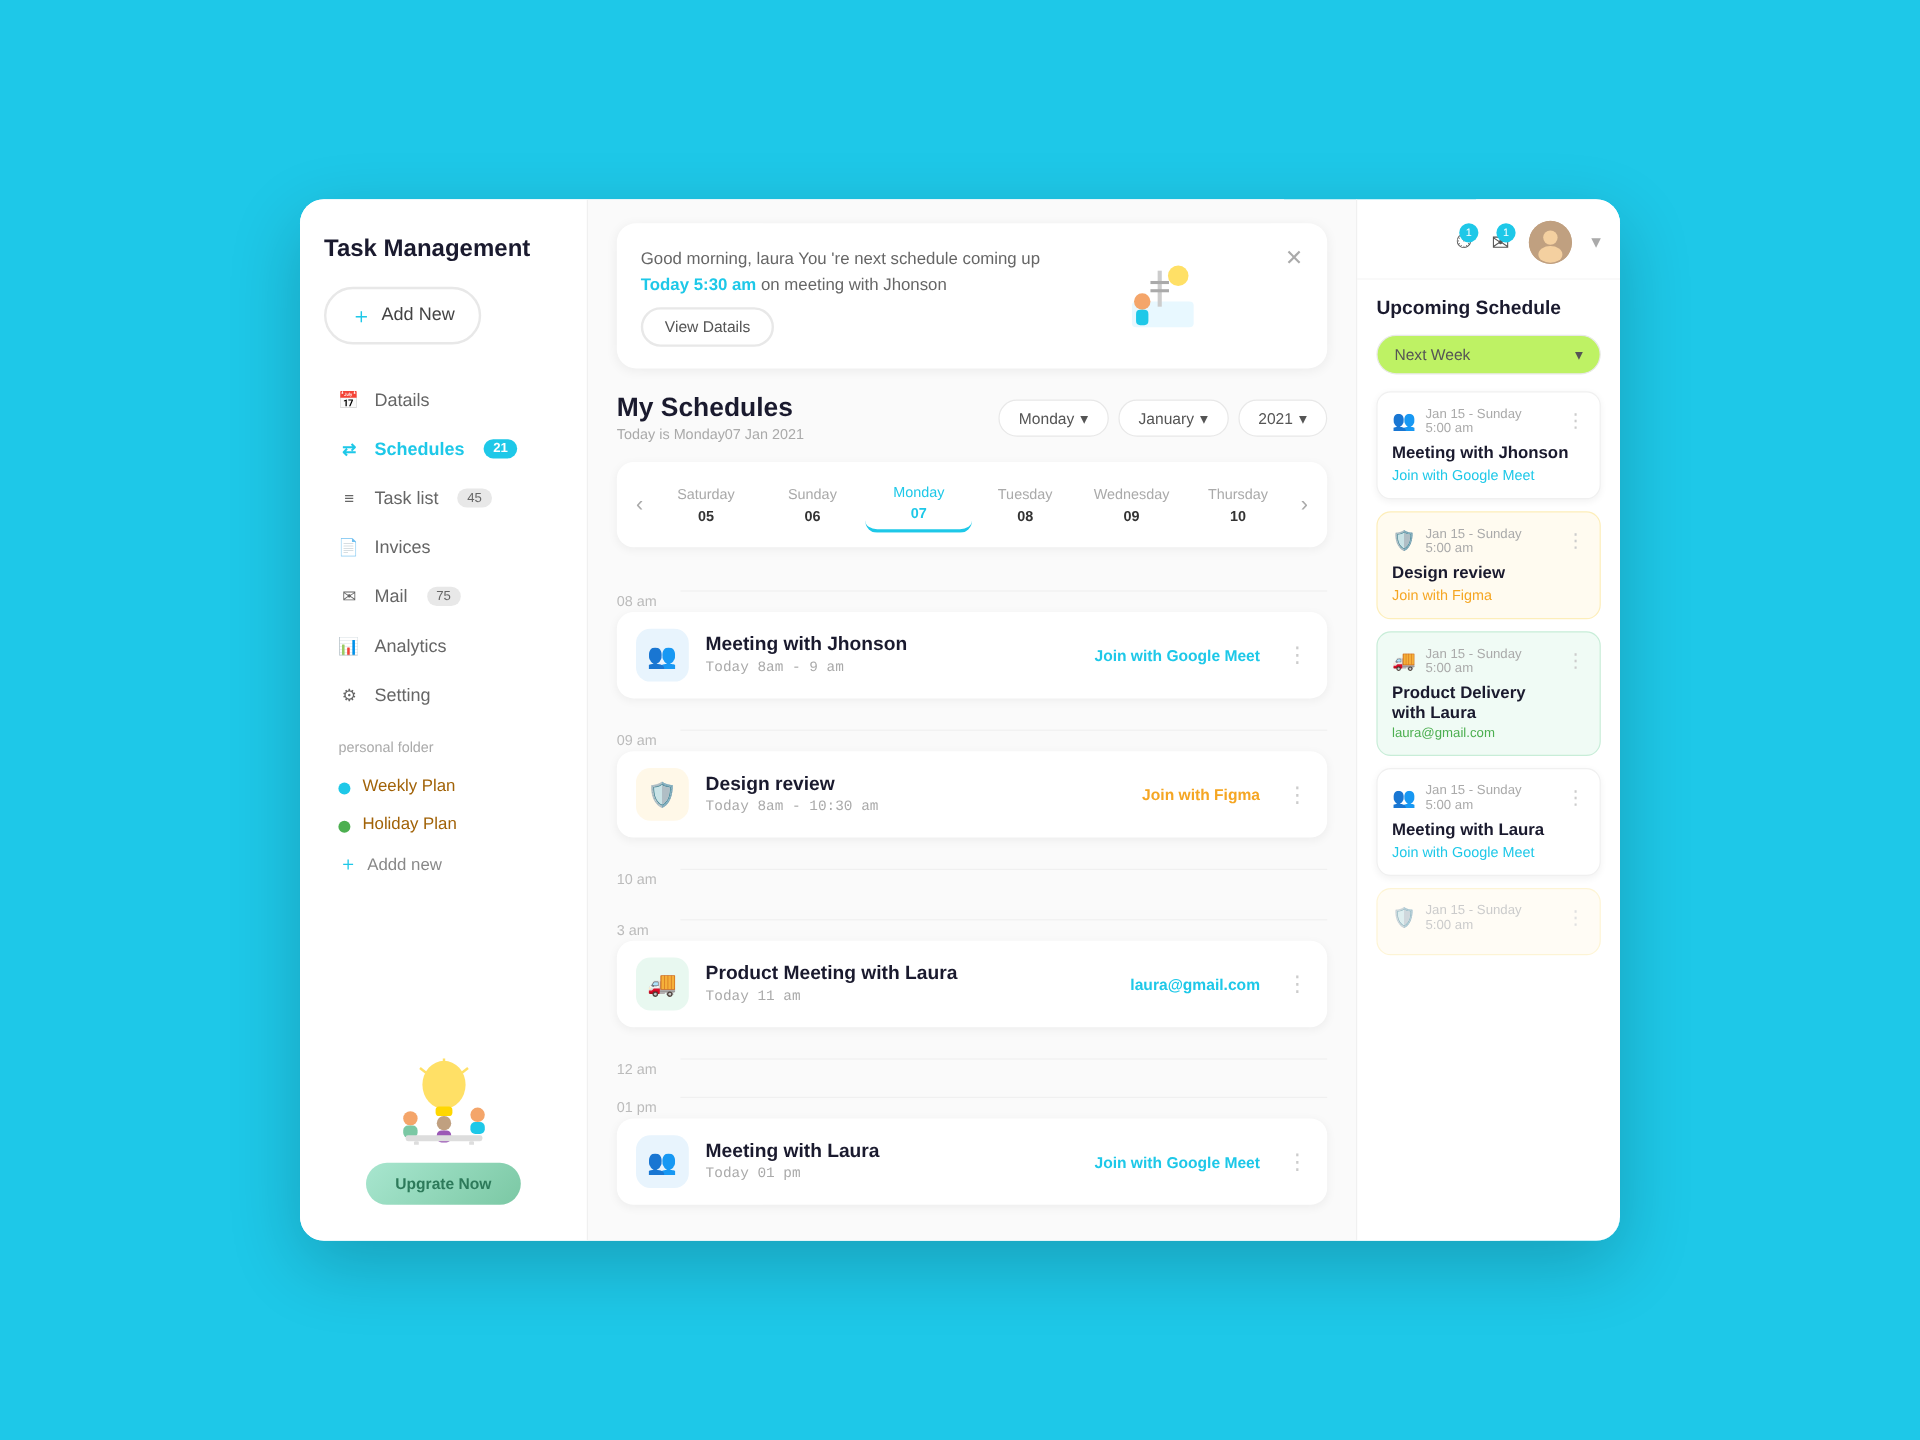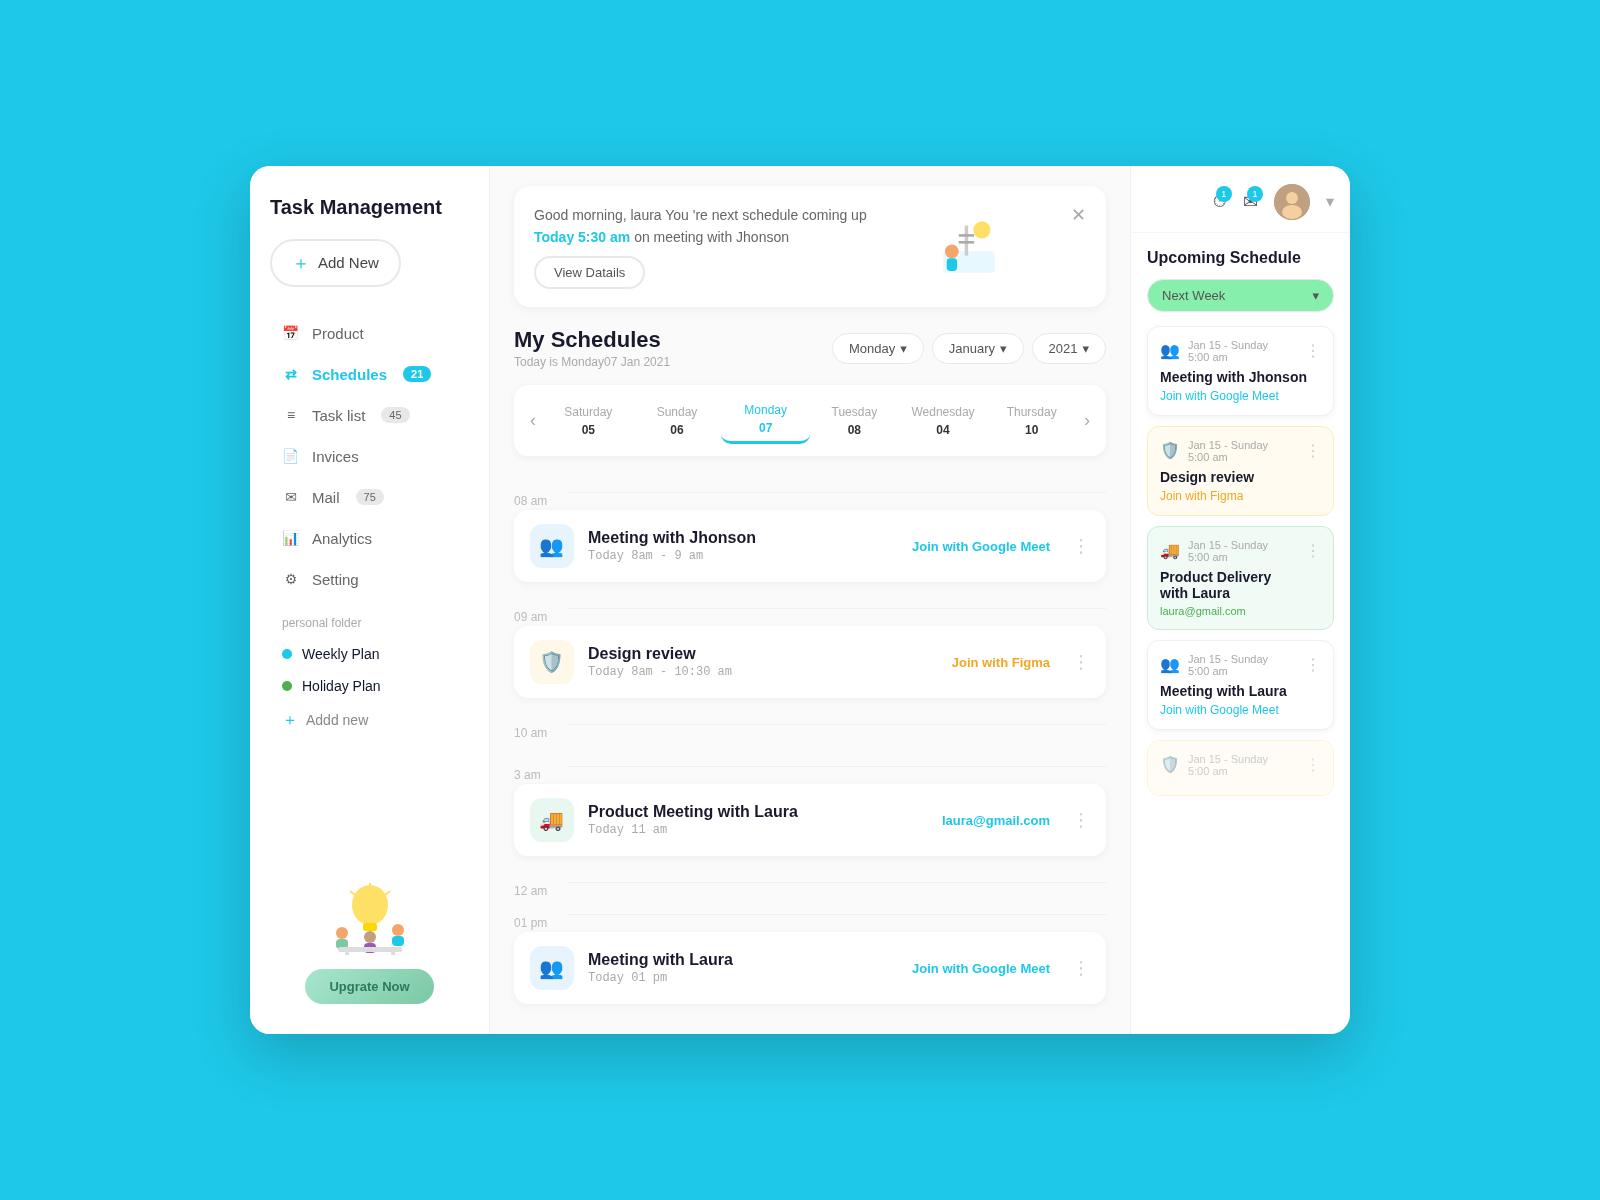--- a/index.html
+++ b/index.html
@@ -102,26 +102,26 @@
       background: #e8e8e8;
       color: #666;
     }
     .section-label {
       font-size: 12px;
       color: #aaa;
       padding: 14px 12px 8px;
     }
     .folder-item {
       display: flex;
-      align-items: center;
+      align-items: flex-end;
       gap: 10px;
       padding: 8px 12px;
       cursor: pointer;
       font-size: 14px;
-      color: #0f172a;
+      color: #a16207;
     }
     .dot { width: 10px; height: 10px; border-radius: 50%; flex-shrink: 0; }
     .dot.blue { background: #1ec8e8; }
     .dot.green { background: #4caf50; }
     .add-folder {
       display: flex;
       align-items: center;
       gap: 8px;
       padding: 8px 12px;
       font-size: 14px;
@@ -333,21 +333,21 @@
       border-radius: 50%;
       background: #c0a080;
       overflow: hidden;
       cursor: pointer;
       display: flex; align-items: center; justify-content: center;
       font-size: 18px;
     }
     .right-content { padding: 16px; flex: 1; overflow-y: auto; }
     .upcoming-title { font-size: 16px; font-weight: 700; color: #1a1a2e; margin-bottom: 12px; }
     .week-selector {
-      background: #86efac;
+      background: #bef264;
       border: 1.5px solid #e8e8e8;
       border-radius: 20px;
       padding: 8px 14px;
       font-size: 13px;
       color: #555;
       display: flex;
       align-items: flex-start;
       justify-content: space-between;
       cursor: pointer;
       margin-bottom: 14px;
@@ -390,21 +390,21 @@
   <div class="sidebar">
     <div class="sidebar-title">Task Management</div>
 
     <button class="add-new-btn">
       <span class="plus-icon">＋</span>
       <span>Add New</span>
     </button>
 
     <div class="nav-item">
       <span class="nav-icon">📅</span>
-      <span>Product</span>
+      <span>Datails</span>
     </div>
     <div class="nav-item active">
       <span class="nav-icon">⇄</span>
       <span>Schedules</span>
       <span class="nav-badge">21</span>
     </div>
     <div class="nav-item">
       <span class="nav-icon">≡</span>
       <span>Task list</span>
       <span class="nav-badge gray">45</span>
@@ -528,21 +528,21 @@
       <div class="day-col active">
         <div class="day-name">Monday</div>
         <div class="day-num">07</div>
       </div>
       <div class="day-col">
         <div class="day-name">Tuesday</div>
         <div class="day-num">08</div>
       </div>
       <div class="day-col">
         <div class="day-name">Wednesday</div>
-        <div class="day-num">04</div>
+        <div class="day-num">09</div>
       </div>
       <div class="day-col">
         <div class="day-name">Thursday</div>
         <div class="day-num">10</div>
       </div>
       <button class="cal-nav">›</button>
     </div>
 
     <div class="schedule-list">
 

